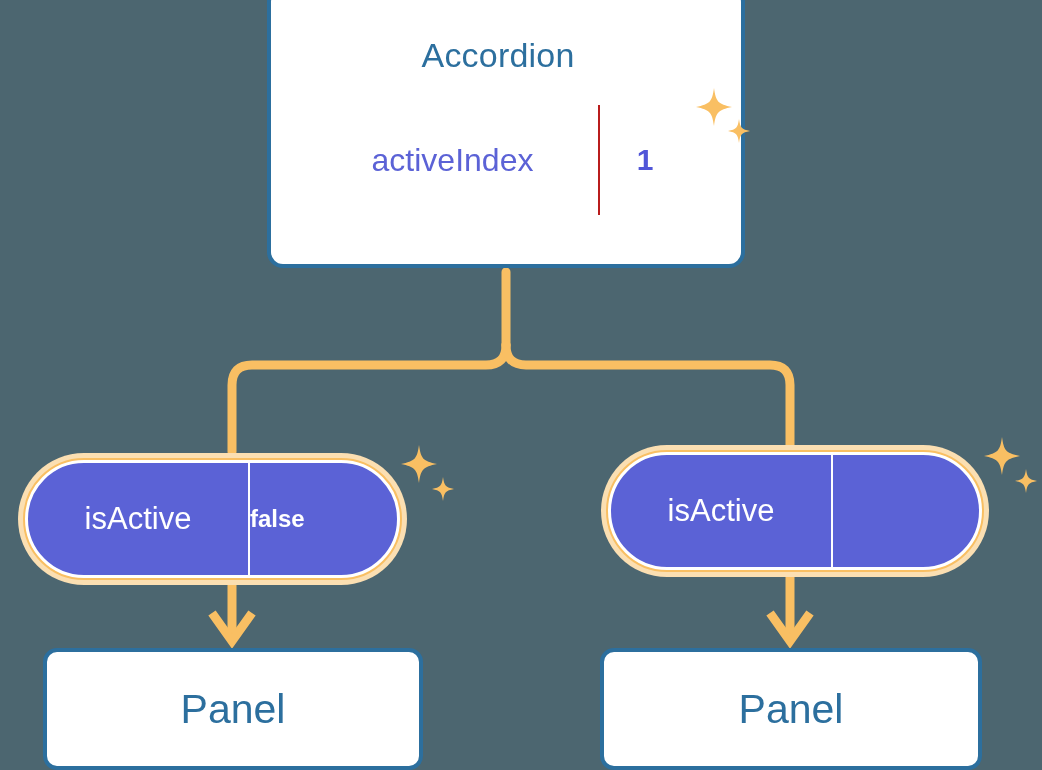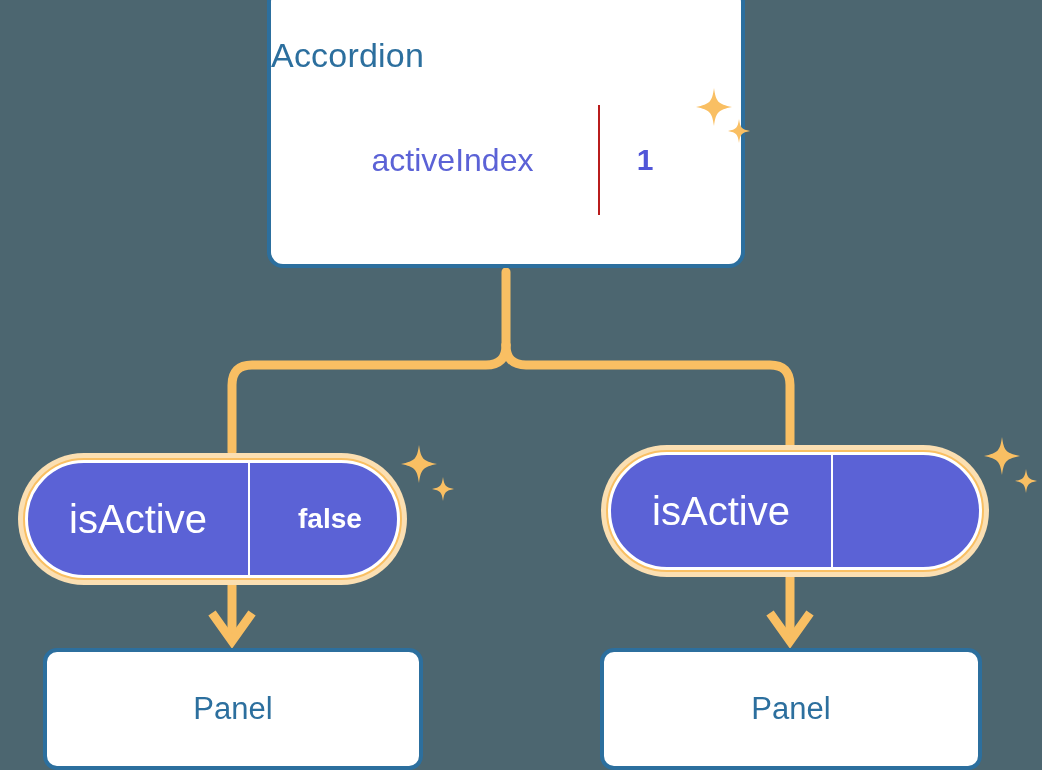--- a/index.html
+++ b/index.html
@@ -16,21 +16,21 @@
   .layer-nodes{position:absolute;inset:0;z-index:2;}
 
   
   .card{
     position:absolute;background:#ffffff;
     border:4px solid #2c6f9e;border-radius:14px;
     box-sizing:border-box;
   }
   #accordion-card{left:267px;top:-14px;width:478px;height:282px;border-radius:16px;}
   .card-title{
-    position:absolute;left:0;right:16px;top:46px;
+    position:absolute;left:0;right:16px;top:46px;text-align:center;
     color:#2c6f9e;font-size:34px;letter-spacing:.2px;font-weight:400;
   }
 
   
   .pill{
     position:absolute;box-sizing:border-box;
     border-radius:999px;
     display:flex;align-items:stretch;
   }
   
@@ -61,38 +61,38 @@
   #pill-activeindex .pill-val{
     flex:1 1 auto;color:#5156d8;font-size:30px;font-weight:700;
   }
 
   
   .pill-purple{
     background:#5b62d6;
     border:3px solid #ffffff;
   }
   .pill-purple .pill-key{
-    color:#ffffff;font-size:40px;font-weight:400;
+    color:#ffffff;font-size:31px;font-weight:400;
     border-right:2px solid #ffffff;
   }
   .pill-purple .pill-val{
-    color:#ffffff;font-size:28px;font-weight:700;padding-left:48px;
+    color:#ffffff;font-size:24px;font-weight:700;
   }
   #pill-isactive-left{left:25px;top:460px;width:375px;height:118px;}
   #pill-isactive-left .pill-key{flex:0 0 222px;}
   #pill-isactive-right{left:608px;top:452px;width:374px;height:118px;}
   #pill-isactive-right .pill-key{flex:0 0 222px;}
 
   
   .panel{
     position:absolute;background:#ffffff;border:4px solid #2c6f9e;
     border-radius:14px;box-sizing:border-box;
     display:flex;align-items:center;justify-content:center;
   }
-  .panel-label{color:#2c6f9e;font-size:31px;font-weight:400;}
+  .panel-label{color:#2c6f9e;font-size:41px;font-weight:400;}
   #panel-left{left:43px;top:648px;width:380px;height:122px;}
   #panel-right{left:600px;top:648px;width:382px;height:122px;}
 
   
   .sparkles{position:absolute;z-index:3;pointer-events:none;}
   #sparkles-accordion{left:692px;top:86px;}
   #sparkles-left{left:398px;top:443px;}
   #sparkles-right{left:980px;top:435px;}
 </style>
 </head>

